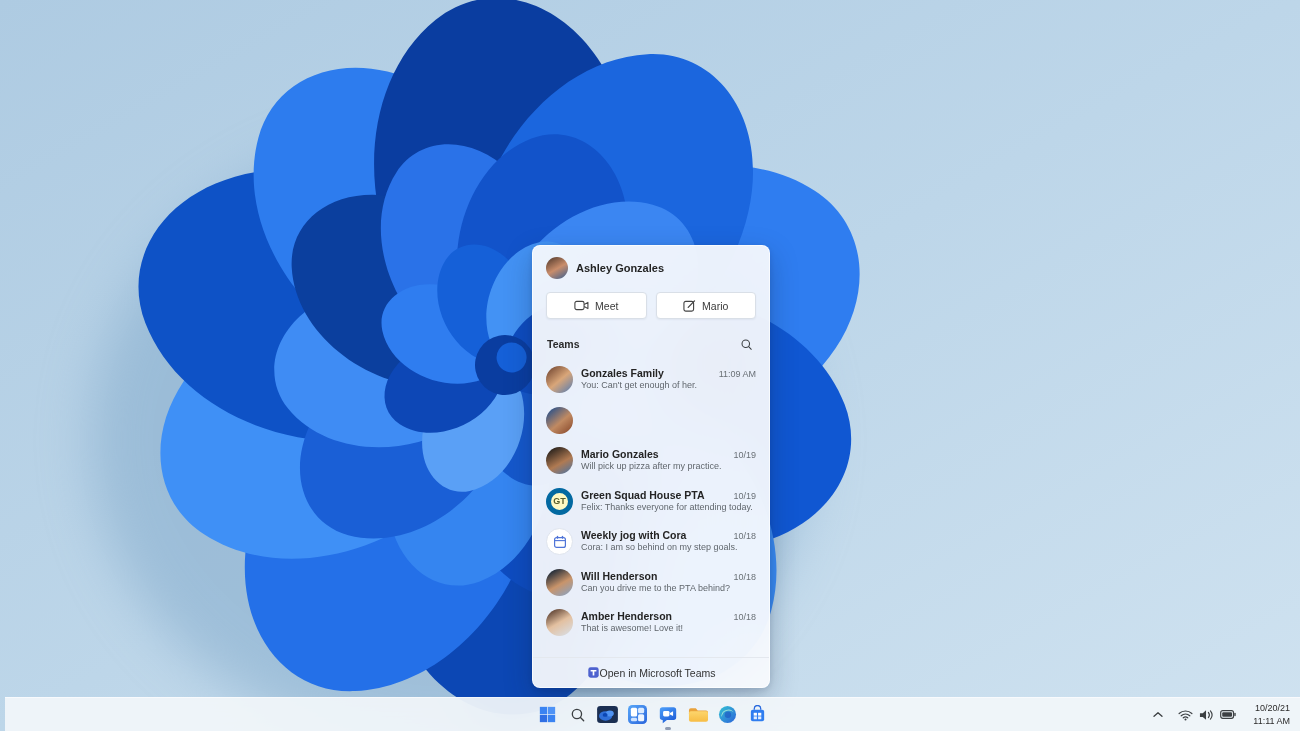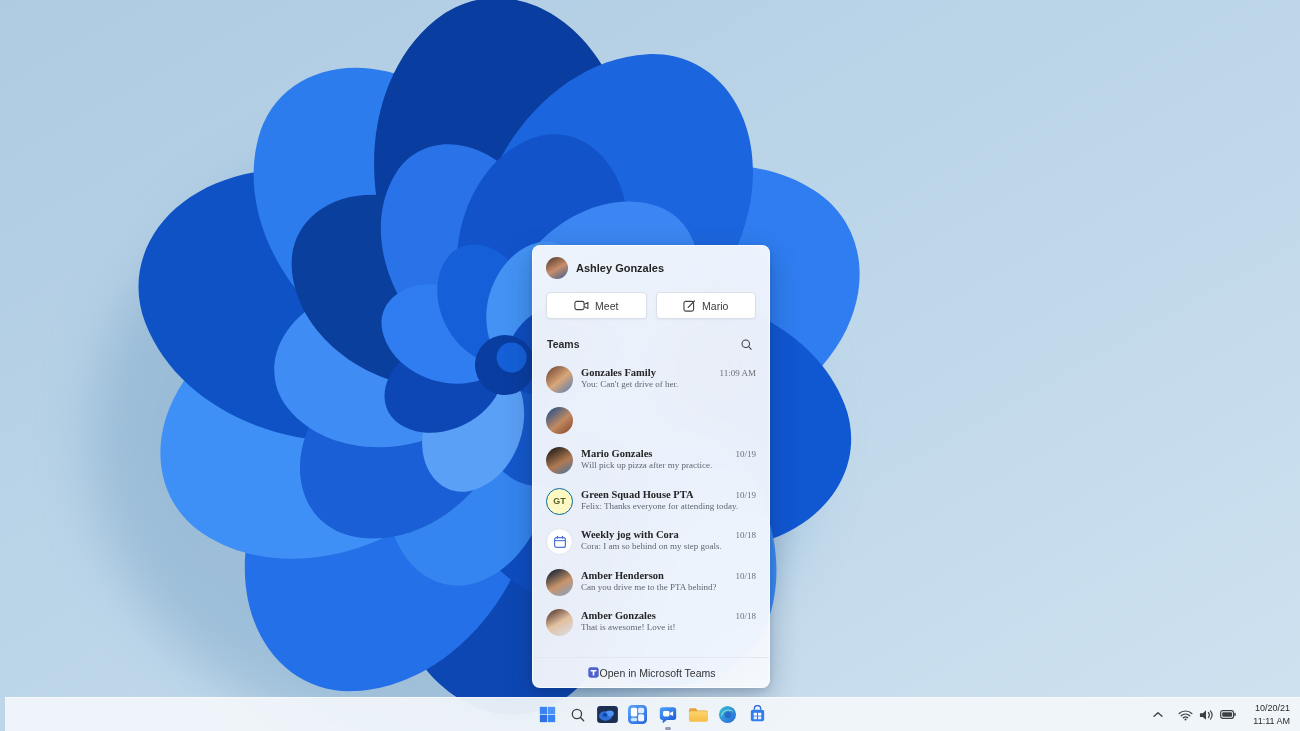--- a/index.html
+++ b/index.html
@@ -30,25 +30,25 @@
   .recent-row { display:flex; align-items:center; justify-content:space-between; padding:14px 14px 5px; }
   .recent-label { font-size:10.5px; font-weight:bold; color:#2b2b2b; }
   .search-btn { width:18px; height:18px; display:flex; align-items:center; justify-content:center; border-radius:3px; }
 
   .chat-list { flex:1; overflow:hidden; padding:2px 6px 0; }
   .chat-item { display:flex; gap:8px; padding:6px 7px; border-radius:4px; height:40.5px; }
   .chat-av { width:27px; height:27px; border-radius:50%; flex:0 0 auto; display:flex; align-items:center; justify-content:center; font-size:9px; font-weight:bold; }
   .av0 { background:linear-gradient(140deg,#7c4f38 10%,#d9a679 52%,#5f7fae 95%); }
   .av1 { background:linear-gradient(140deg,#2e5288 10%,#c08a62 55%,#8a4a2c 95%); }
   .av2 { background:linear-gradient(150deg,#2c241e 12%,#b07a52 58%,#51749e 95%); }
-  .av3 { background:#fef9c3; color:#585e2c; border:1px solid #0369a1; }
+  .av3 { background:#fef9c3; color:#585e2c; border:5px solid #0369a1; }
   .av4 { background:#ffffff; border:1px solid #dfe4ec; }
   .av5 { background:linear-gradient(150deg,#1f2a38 12%,#c9946a 55%,#8aa2c0 95%); }
   .av6 { background:linear-gradient(150deg,#5f4334 10%,#e3c0a0 50%,#d9dee4 95%); }
-  .row-main { flex:1; min-width:0; display:flex; flex-direction:column; gap:1px; padding-top:1px;font-family:Liberation Serif, serif; }
+  .row-main { flex:1; min-width:0; display:flex; flex-direction:column; gap:1px; padding-top:1px; }
   .row-top { display:flex; align-items:baseline; gap:6px; }
   .chat-name { flex:1; min-width:0; font-size:10.5px; font-weight:bold; color:#242424; white-space:nowrap; overflow:hidden; text-overflow:ellipsis; }
   .chat-time { flex:0 0 auto; font-size:9px; color:#6a7076; }
   .chat-preview { font-size:9px; color:#61676d; white-space:nowrap; overflow:hidden; text-overflow:ellipsis; }
 
   .fly-footer { flex:0 0 auto; height:30px; border-top:1px solid #e4e8ee; display:flex; align-items:center; justify-content:center; font-size:10.5px; color:#333; }
 
   
   .taskbar {
     position:absolute; left:5px; right:0; bottom:0; height:34px;
@@ -158,21 +158,21 @@
 
     <div class="chat-list">
 
       <div class="chat-item">
         <span class="chat-av av0"></span>
         <div class="row-main">
           <div class="row-top">
             <span class="chat-name">Gonzales Family</span>
             <span class="chat-time">11:09 AM</span>
           </div>
-          <span class="chat-preview">You: Can't get drive of her.</span>
+          <span class="chat-preview">You: Can't get enough of her.</span>
         </div>
       </div>
 
       <div class="chat-item">
         <span class="chat-av av1"></span>
       </div>
 
       <div class="chat-item">
         <span class="chat-av av2"></span>
         <div class="row-main">
@@ -210,32 +210,32 @@
             <span class="chat-time">10/18</span>
           </div>
           <span class="chat-preview">Cora: I am so behind on my step goals.</span>
         </div>
       </div>
 
       <div class="chat-item">
         <span class="chat-av av5"></span>
         <div class="row-main">
           <div class="row-top">
+            <span class="chat-name">Will Henderson</span>
+            <span class="chat-time">10/18</span>
+          </div>
+          <span class="chat-preview">Can you drive me to the PTA behind?</span>
+        </div>
+      </div>
+
+      <div class="chat-item">
+        <span class="chat-av av6"></span>
+        <div class="row-main">
+          <div class="row-top">
             <span class="chat-name">Amber Henderson</span>
-            <span class="chat-time">10/18</span>
-          </div>
-          <span class="chat-preview">Can you drive me to the PTA behind?</span>
-        </div>
-      </div>
-
-      <div class="chat-item">
-        <span class="chat-av av6"></span>
-        <div class="row-main">
-          <div class="row-top">
-            <span class="chat-name">Amber Gonzales</span>
             <span class="chat-time">10/18</span>
           </div>
           <span class="chat-preview">That is awesome! Love it!</span>
         </div>
       </div>
 
     </div>
 
     <div class="fly-footer">
       <svg width="13" height="13" viewBox="0 0 14 14">

